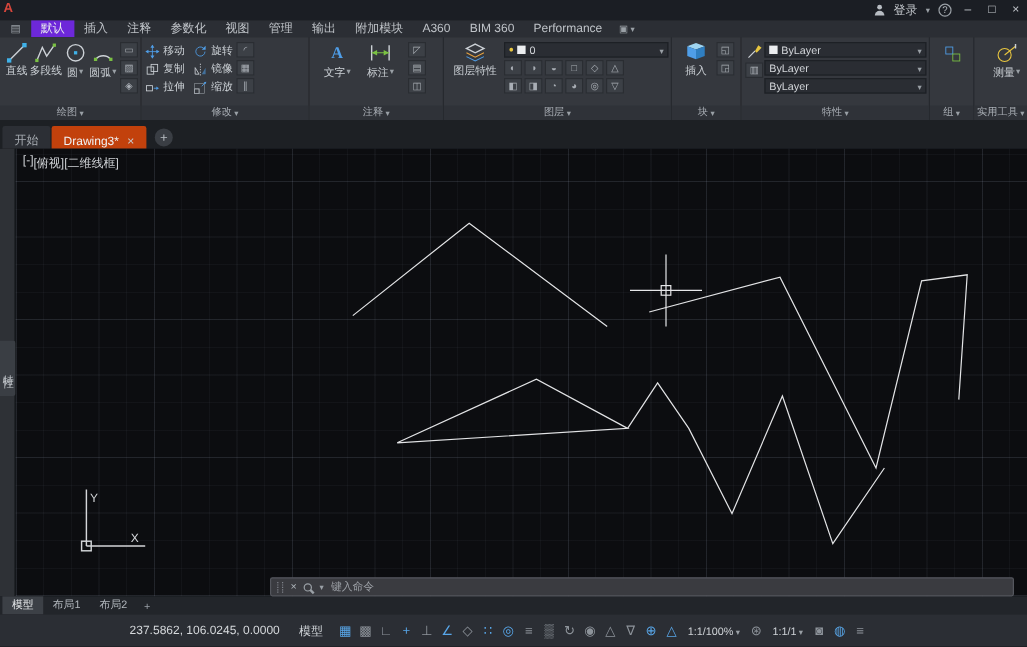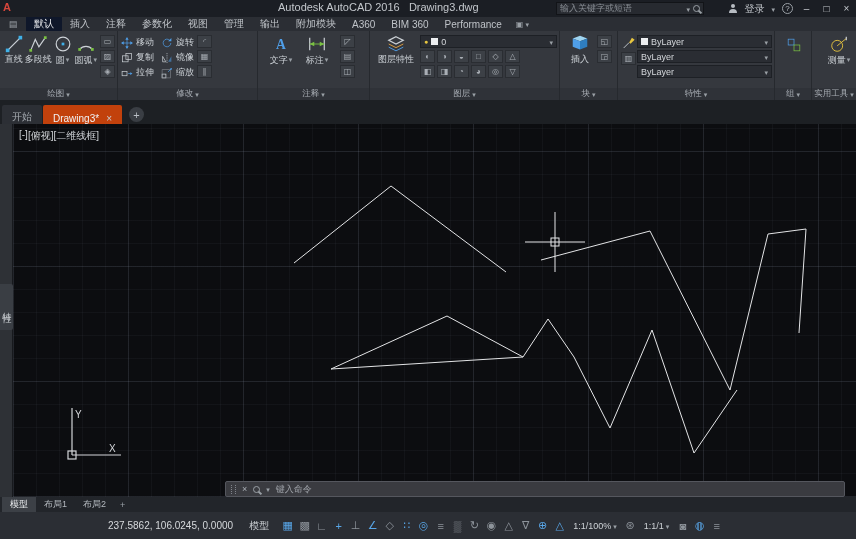--- a/index.html
+++ b/index.html
@@ -20,21 +20,21 @@
   .person{width:9px;height:9px;position:relative;display:inline-block}
   .person::before{content:"";position:absolute;left:2.5px;top:0;width:4px;height:4px;border-radius:50%;background:#b7bcc2}
   .person::after{content:"";position:absolute;left:.5px;bottom:0;width:8px;height:4px;border-radius:4px 4px 0 0;background:#b7bcc2}
   .helpc{width:11px;height:11px;border-radius:50%;border:1px solid #9aa0a6;font-size:8px;display:flex;align-items:center;justify-content:center;color:#b7bcc2}
   .winbtn{width:13px;text-align:center;font-size:10px;color:#c3c7cc}
 
   
   .ribbontabs{position:absolute;top:17px;left:0;right:0;height:14px;background:#2b2e34;display:flex;align-items:stretch;font-size:10px;color:#bfc3c8}
   .appmenu{width:26px;display:flex;align-items:center;justify-content:center;color:#9aa0a6;font-size:9px}
   .rtab{padding:0 8px;display:flex;align-items:center;white-space:nowrap}
-  .rtab.active{background:#0f172a;color:#e9ebee}
+  .rtab.active{background:#6d28d9;color:#e9ebee}
   .rtoggle{display:flex;align-items:center;gap:2px;padding:0 6px;color:#9aa0a6;font-size:8px}
 
   
   .ribbon{position:absolute;top:31px;left:0;right:0;height:69px;background:#35383e;display:flex}
   .panel{height:100%;border-right:1px solid #26292e;display:flex;flex-direction:column}
   .pbody{flex:1;display:flex;align-items:flex-start;padding:2px 2px 0 3px;gap:1px}
   .pfoot{height:12px;background:#2f3238;display:flex;align-items:center;justify-content:center;gap:2px;font-size:8.5px;color:#a9aeb5}
   .caret::after{content:"▾";font-size:7px;color:#9aa0a6}
   .bigbtn{display:flex;flex-direction:column;align-items:center;width:25px;padding-top:1px;font-size:9px;line-height:10px;color:#ccd1d6}
   .bigbtn svg{width:20px;height:20px;flex:none}
@@ -99,29 +99,20 @@
   .stext{display:flex;align-items:flex-start;gap:2px;padding:0 5px;font-size:9px;white-space:nowrap;color:#ced2d6}
   #stoggles,#srights{display:flex;align-items:center}
 </style>
 </head>
 <body>
 
 <div id="app">
 
   <div class="titlebar">
     <span class="applogo">A</span>
-    <span class="wtitle">
-      <span>Autodesk AutoCAD 2016</span>&nbsp;&nbsp;
-      <span>Drawing3.dwg</span>
-    </span>
-    <div class="search">
-      <span class="stxt">输入关键字或短语</span>
-      <span class="caret"></span>
-      <span class="mag"></span>
-    </div>
     <div class="tbicons">
       <span class="person"></span>
       <span>登录</span>
       <span class="caret"></span>
       <span class="helpc">?</span>
       <span class="winbtn">–</span>
       <span class="winbtn">□</span>
       <span class="winbtn">×</span>
     </div>
   </div>

